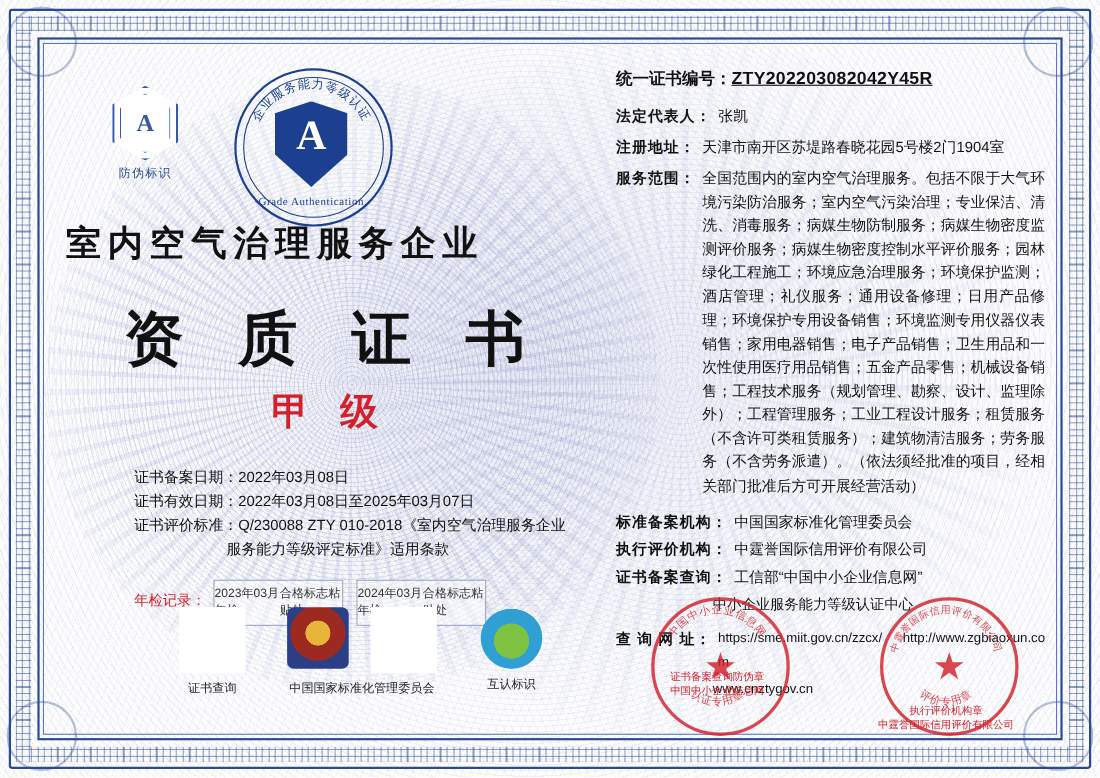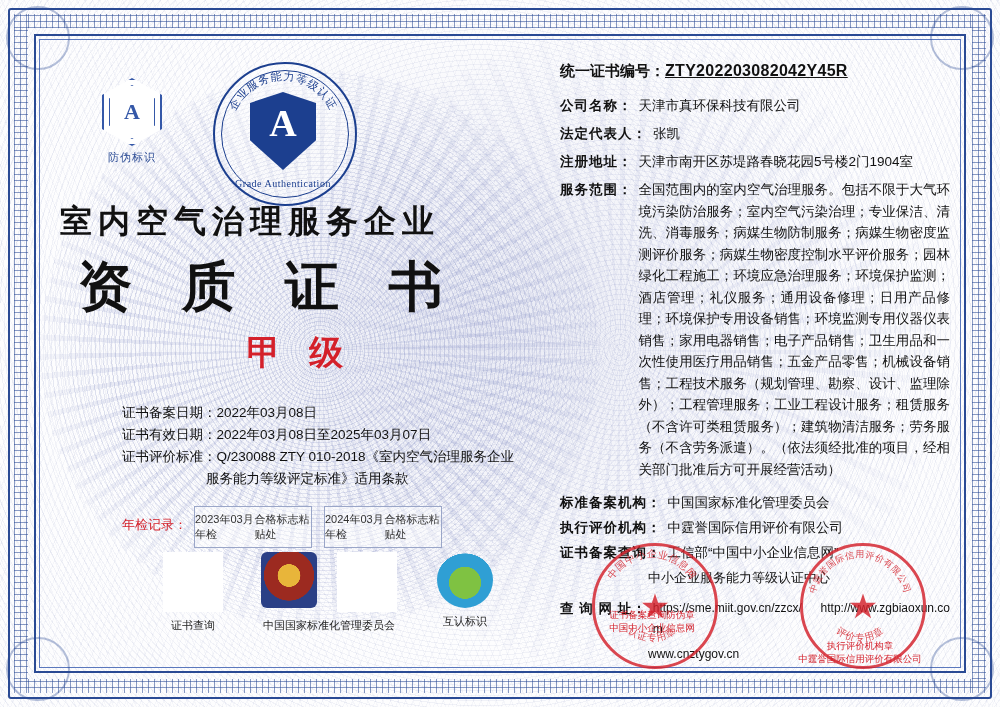--- a/index.html
+++ b/index.html
@@ -124,21 +124,21 @@
   .seal-arc text{font-size:11px;fill:#1c3f8f;letter-spacing:1px;}
 
   
   .left{position:absolute;left:60px;top:200px;width:470px;}
   .title-line{
     font-family:"Liberation Serif","DejaVu Serif",serif;
     font-size:32px;color:#111;letter-spacing:6px;text-align:left;font-weight:bold;
   }
   .big-title{
     font-family:"Liberation Serif","DejaVu Serif",serif;
-    font-size:54px;color:#111;letter-spacing:18px;font-weight:bold;margin-top:7px;
+    font-size:54px;color:#111;letter-spacing:18px;text-align:center;font-weight:bold;margin-top:28px;
     text-indent:18px;
   }
   .grade{
     font-family:"Liberation Serif","DejaVu Serif",serif;
     font-size:34px;color:#d4202a;letter-spacing:10px;text-align:center;font-weight:bold;margin-top:6px;text-indent:10px;
   }
   .meta{margin-top:26px;padding-left:62px;font-size:13.5px;color:#111;line-height:22px;}
   .meta .row{white-space:nowrap;}
   .meta .indent{padding-left:84px;}
   .annual{position:relative;margin-top:16px;padding-left:62px;}
@@ -292,24 +292,20 @@
       <div class="foot-cap">互认标识</div>
     </div>
   </div>
 
   <div class="right">
     <div class="certno">
       <span class="lbl">统一证书编号：</span><span class="val">ZTY202203082042Y45R</span>
     </div>
 
     <div class="fld">
-      <span class="k">公司名称：</span>
-      <span class="v">天津市真环保科技有限公司</span>
-    </div>
-    <div class="fld">
       <span class="k">法定代表人：</span>
       <span class="v">张凯</span>
     </div>
     <div class="fld">
       <span class="k">注册地址：</span>
       <span class="v">天津市南开区苏堤路春晓花园5号楼2门1904室</span>
     </div>
 
     <div class="fld scope">
       <span class="k">服务范围：</span>

